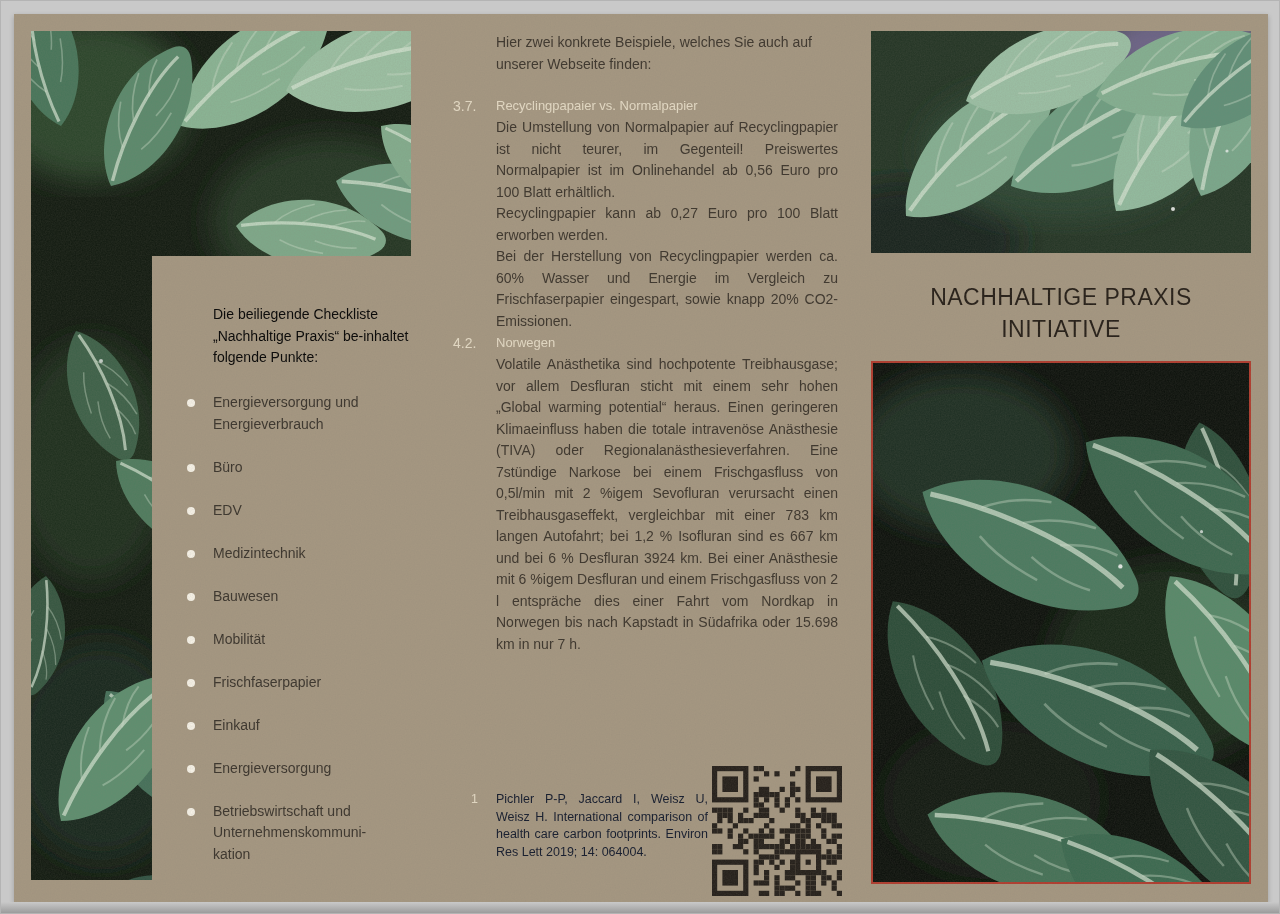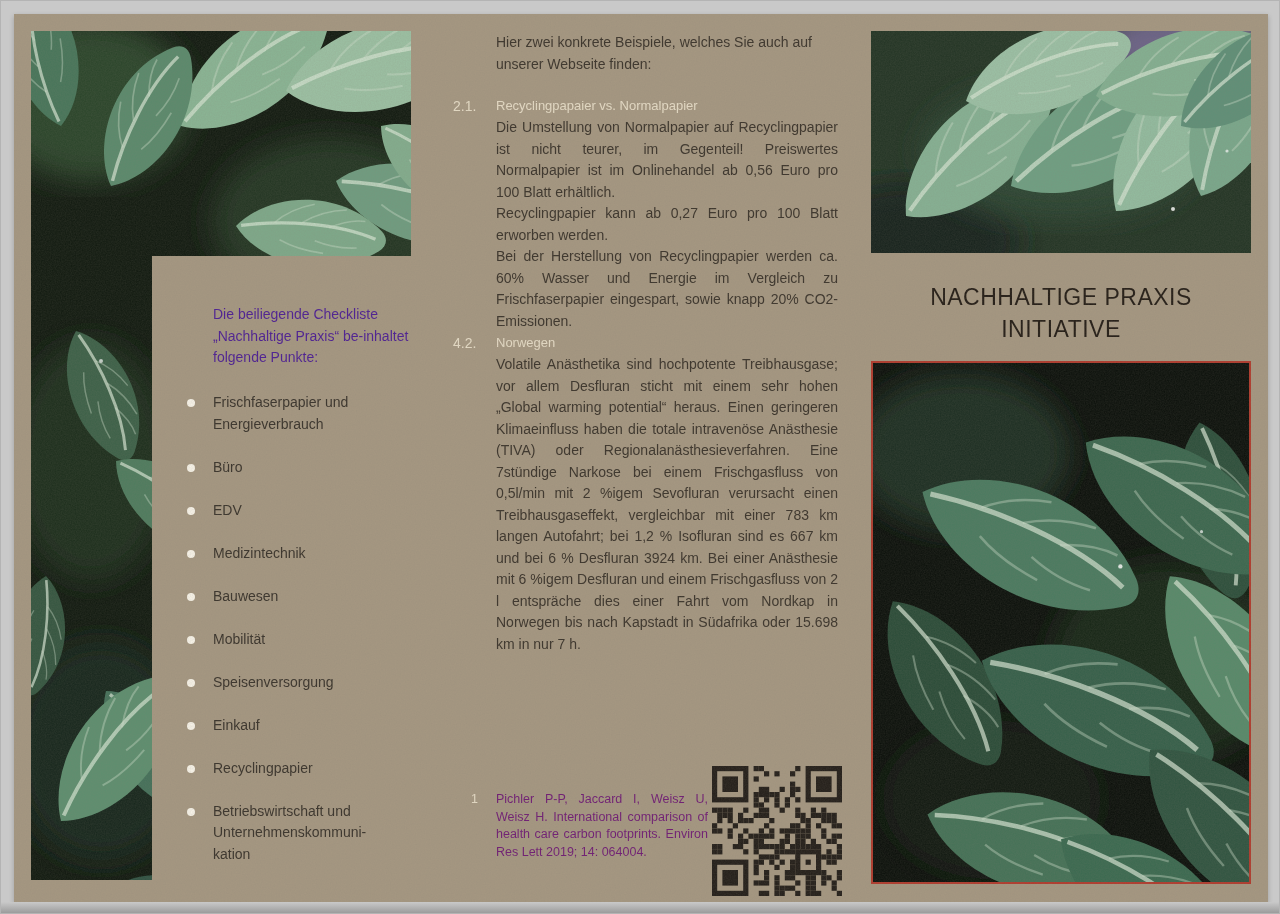--- a/index.html
+++ b/index.html
@@ -36,21 +36,21 @@
     clip-path:polygon(0 0,380px 0,380px 225px,121px 225px,121px 849px,0 849px);
   }
   .photo-topright { left:857px; top:17px; width:380px; height:222px; }
   .photo-bottomright {
     left:857px; top:347px; width:380px; height:523px;
     border:2px solid #b23a2c;
   }
   
   .left-intro {
     position:absolute; left:199px; top:290px; width:212px;
-    color:#4c1d95; font-size:14px; line-height:21.5px;
+    color:#000000; font-size:14px; line-height:21.5px;
   }
   .left-list {
     position:absolute; left:173px; top:378px; width:215px;
     list-style:none;
   }
   .left-list li {
     position:relative; padding-left:26px; margin-bottom:21.5px;
     color:#38322a; font-size:14px; line-height:21.5px; width:206px;
   }
   .left-list .dot {
@@ -76,21 +76,21 @@
     color:#3a332a; font-size:14px; line-height:21.5px;
     text-align:justify;
   }
   .footnote {
     position:absolute; left:457px; top:777px; width:250px; display:flex;
   }
   .fn-num {
     width:25px; flex:0 0 25px; color:#e9dfc9; font-size:12.5px; line-height:17.5px;
   }
   .fn-text {
-    width:212px; color:#701a75; font-size:12.5px; line-height:17.5px;
+    width:212px; color:#0f172a; font-size:12.5px; line-height:17.5px;
     text-align:justify;
   }
   .qr { position:absolute; left:698px; top:752px; width:130px; height:130px; }
   
   .right-title {
     position:absolute; left:857px; top:267px; width:380px;
     text-align:center; color:#221b14;
     font-size:23px; line-height:32px; letter-spacing:.5px;
   }
 </style>
@@ -178,37 +178,37 @@
         <use href="#leaf" transform="translate(280,390) rotate(48) scale(1.9)" fill="#2f5440"></use>
         <use href="#leaf" transform="translate(55,455) rotate(18) scale(1.8)" fill="#447257"></use>
         <use href="#leaf" transform="translate(190,480) rotate(35) scale(1.7)" fill="#3a6a50"></use>
         <circle cx="250" cy="205" r="2.2" fill="#ffffff" opacity="0.85"></circle>
         <circle cx="332" cy="170" r="1.6" fill="#ffffff" opacity="0.7"></circle>
       </svg>
     </div>
 
     <div class="left-intro">Die beiliegende Checkliste „Nachhaltige Praxis“ be-inhaltet folgende Punkte:</div>
     <ul class="left-list">
-      <li><span class="dot"></span><span>Frischfaserpapier und Energieverbrauch</span></li>
+      <li><span class="dot"></span><span>Energieversorgung und Energieverbrauch</span></li>
       <li><span class="dot"></span><span>Büro</span></li>
       <li><span class="dot"></span><span>EDV</span></li>
       <li><span class="dot"></span><span>Medizintechnik</span></li>
       <li><span class="dot"></span><span>Bauwesen</span></li>
       <li><span class="dot"></span><span>Mobilität</span></li>
-      <li><span class="dot"></span><span>Speisenversorgung</span></li>
+      <li><span class="dot"></span><span>Frischfaserpapier</span></li>
       <li><span class="dot"></span><span>Einkauf</span></li>
-      <li><span class="dot"></span><span>Recyclingpapier</span></li>
+      <li><span class="dot"></span><span>Energieversorgung</span></li>
       <li><span class="dot"></span><span>Betriebswirtschaft und Unternehmenskommuni-kation</span></li>
     </ul>
 
     <div class="mid mid-intro">Hier zwei konkrete Beispiele, welches Sie auch auf unserer Webseite finden:</div>
 
     <div class="mid mid-flow">
       <div class="section">
-        <div class="sec-num">2.1.</div>
+        <div class="sec-num">3.7.</div>
         <div class="sec-body">
           <div class="sec-title">Recyclingpapaier vs. Normalpapier</div>
           <p>Die Umstellung von Normalpapier auf Recyclingpapier ist nicht teurer, im Gegenteil! Preiswertes Normalpapier ist im Onlinehandel ab 0,56 Euro pro 100 Blatt erhältlich.</p>
           <p>Recyclingpapier kann ab 0,27 Euro pro 100 Blatt erworben werden.</p>
           <p>Bei der Herstellung von Recyclingpapier werden ca. 60% Wasser und Energie im Vergleich zu Frischfaserpapier eingespart, sowie knapp 20% CO2-Emissionen.</p>
         </div>
       </div>
       <div class="section">
         <div class="sec-num">4.2.</div>
         <div class="sec-body">

